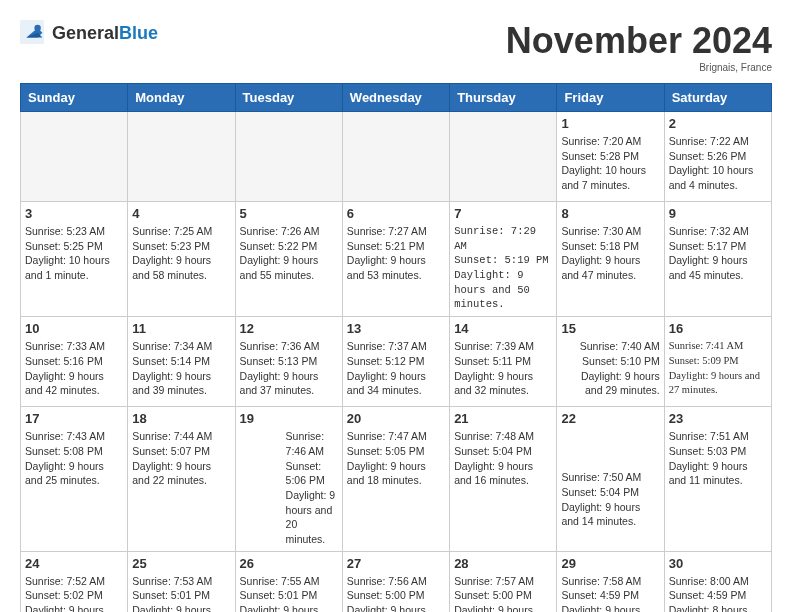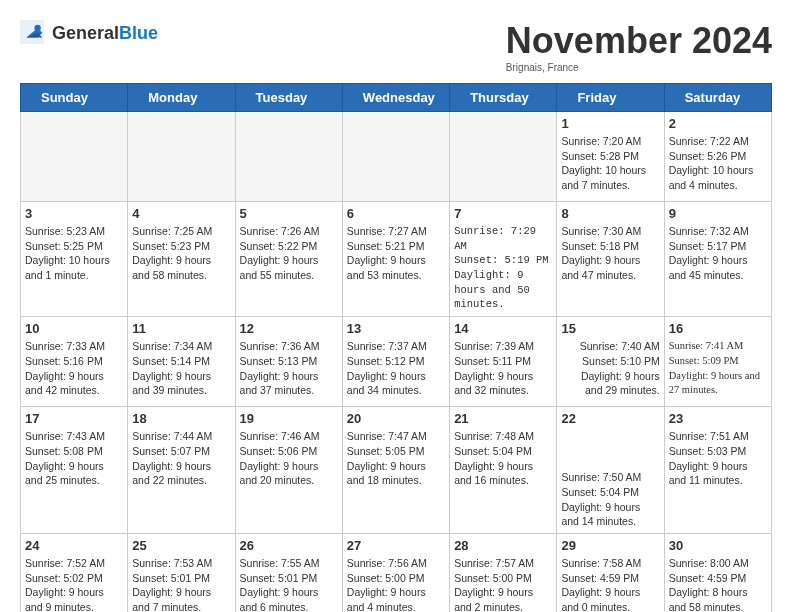--- a/index.html
+++ b/index.html
@@ -19,39 +19,40 @@
     .logo {
       display: flex;
       align-items: flex-end;
       gap: 8px;
     }
     .logo-icon {
       width: 24px;
       height: 24px;
     }
     .title-section {
+      text-align: right;
     }
     .month-title {
       font-size: 36px;
       font-weight: bold;
       color: #333;
     }
     .location {
       font-size: 10px;
       color: #555;
     }
     table {
       width: 100%;
       border-collapse: collapse;
       table-layout: fixed;
     }
     th {
       background-color: #2a6db5;
       color: white;
-      padding: 6px 20px;
+      padding: 6px 7px;
       text-align: left;
       font-size: 13px;
       border: 1px solid #1a5a9a;
     }
     td {
       border: 1px solid #ccc;
       vertical-align: top;
       padding: 4px;
       min-height: 80px;
       height: 90px;
@@ -222,21 +223,21 @@
 Daylight: 9 hours and 25 minutes.</div>
         </td>
         <td>
           <div class="day-num">18</div>
           <div class="day-info" style="white-space: pre-line;">Sunrise: 7:44 AM
 Sunset: 5:07 PM
 Daylight: 9 hours and 22 minutes.</div>
         </td>
         <td>
           <div class="day-num">19</div>
-          <div class="day-info" style="white-space: pre-line;">Sunrise: 7:46 AM
+          <div class="day-info" style="white-space: pre-line; margin-left: 46px;">Sunrise: 7:46 AM
 Sunset: 5:06 PM
 Daylight: 9 hours and 20 minutes.</div>
         </td>
         <td>
           <div class="day-num">20</div>
           <div class="day-info" style="white-space: pre-line;">Sunrise: 7:47 AM
 Sunset: 5:05 PM
 Daylight: 9 hours and 18 minutes.</div>
         </td>
         <td>

